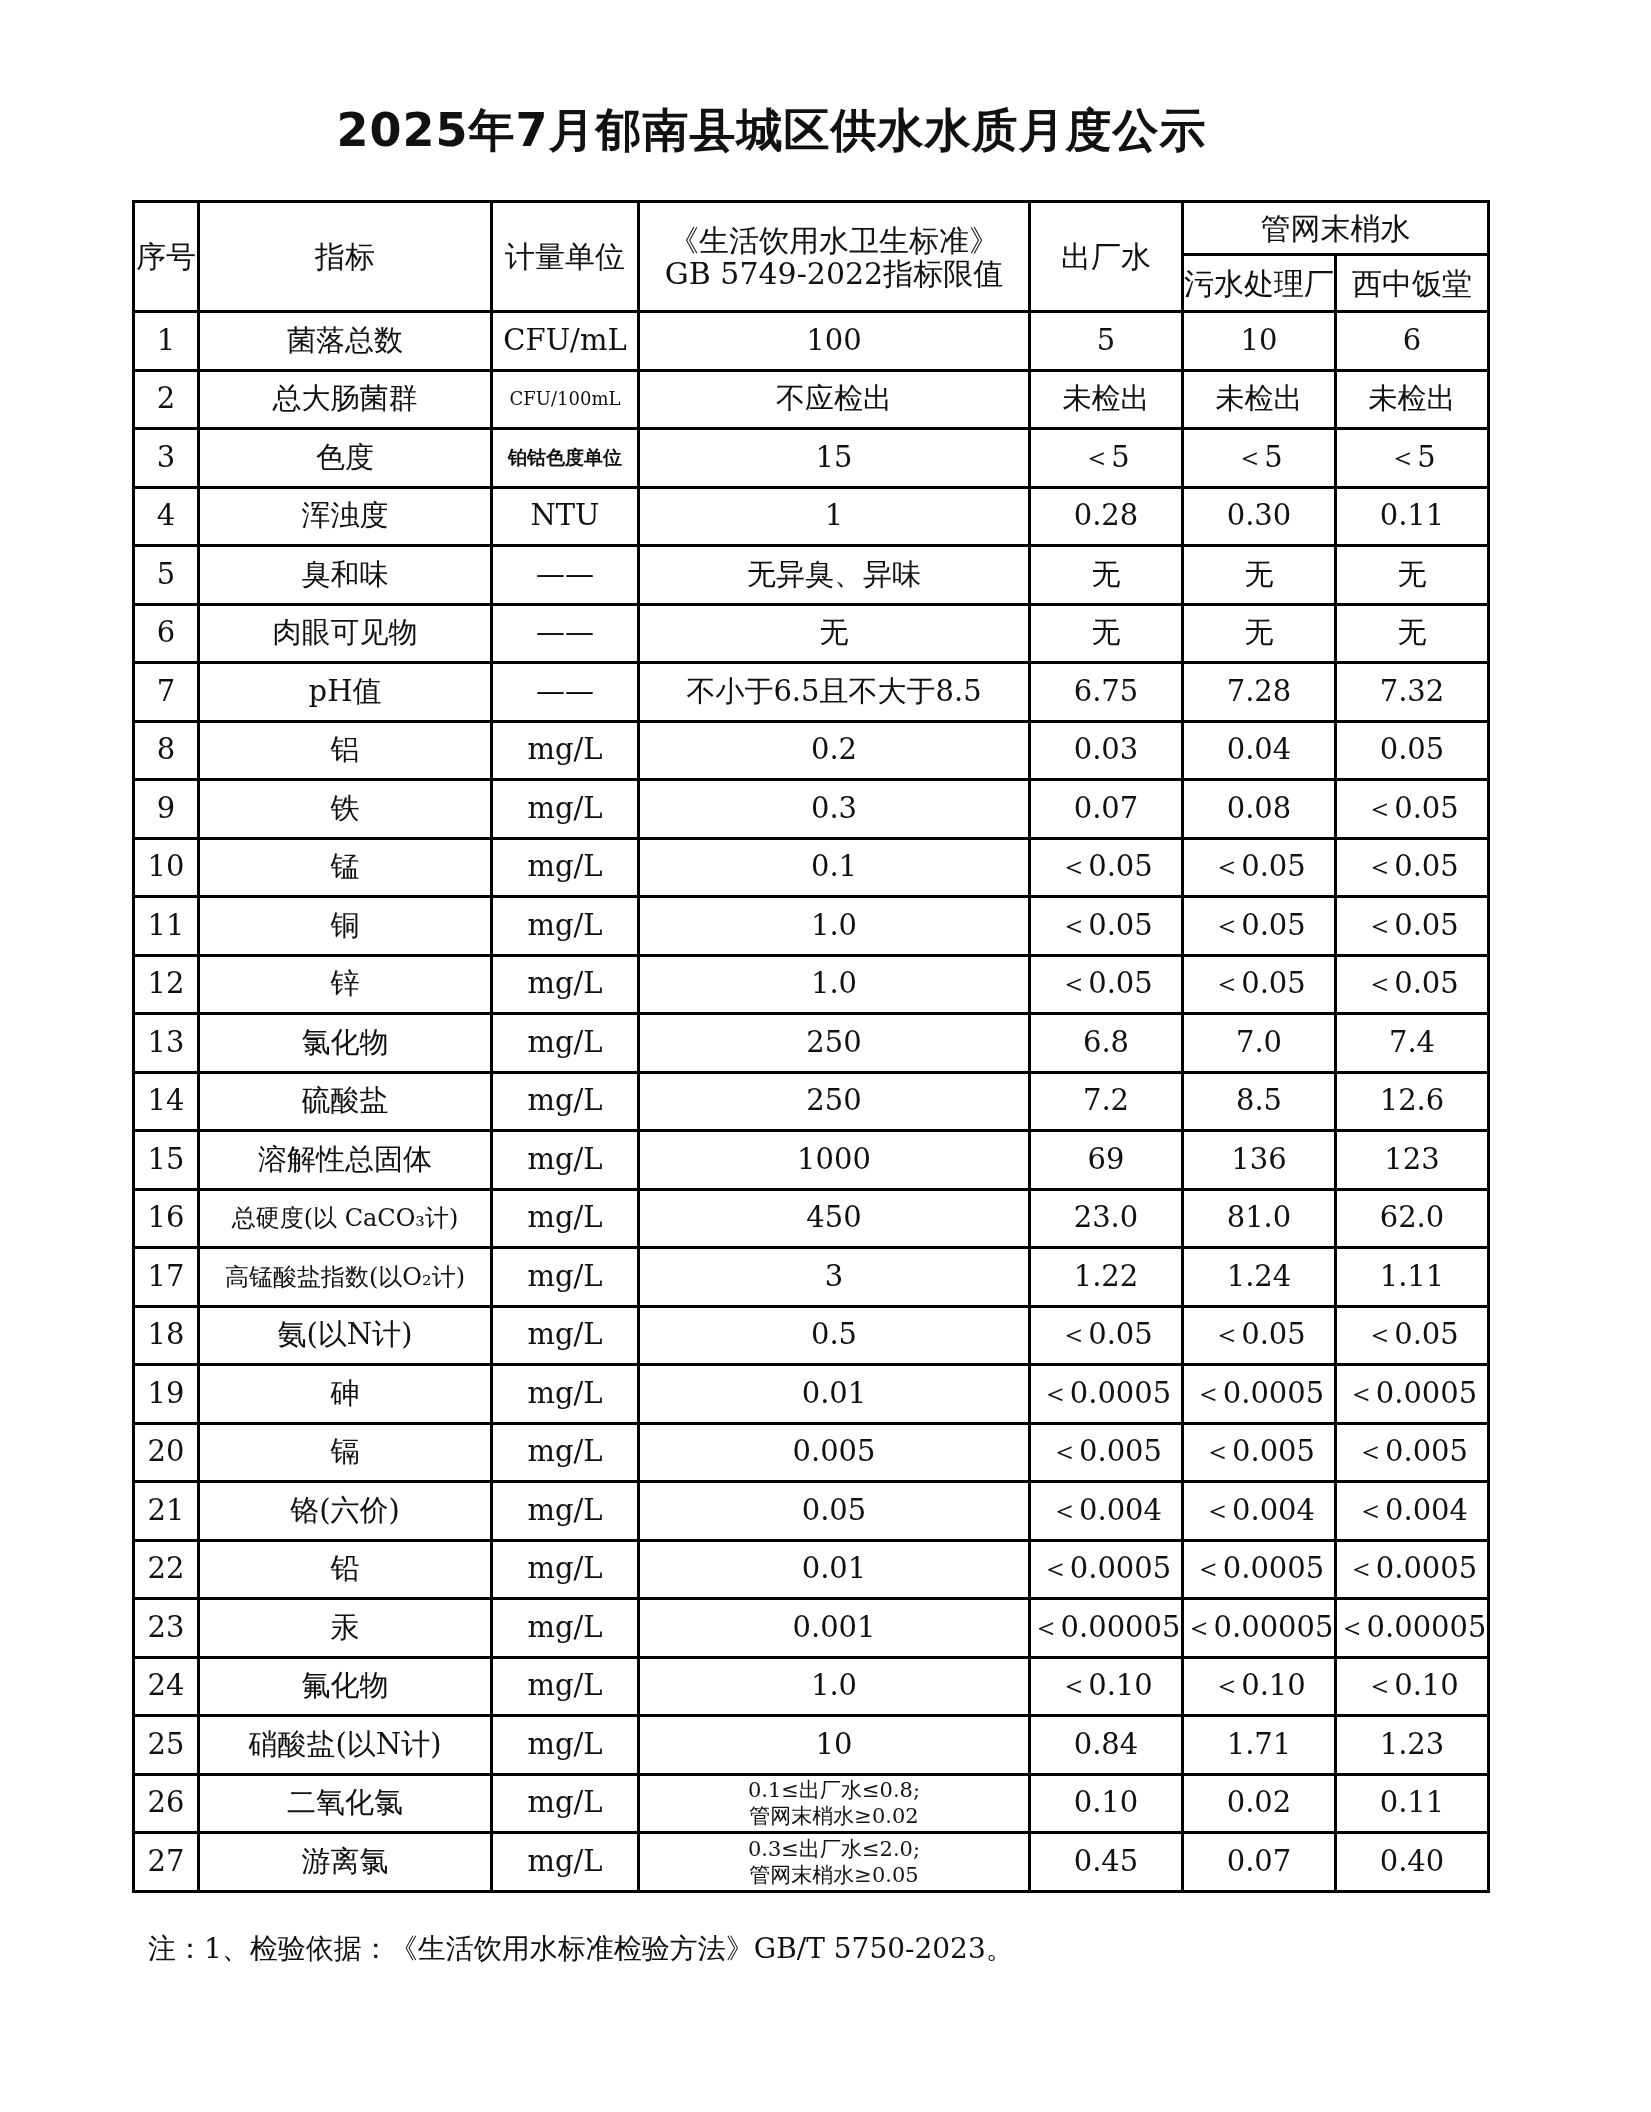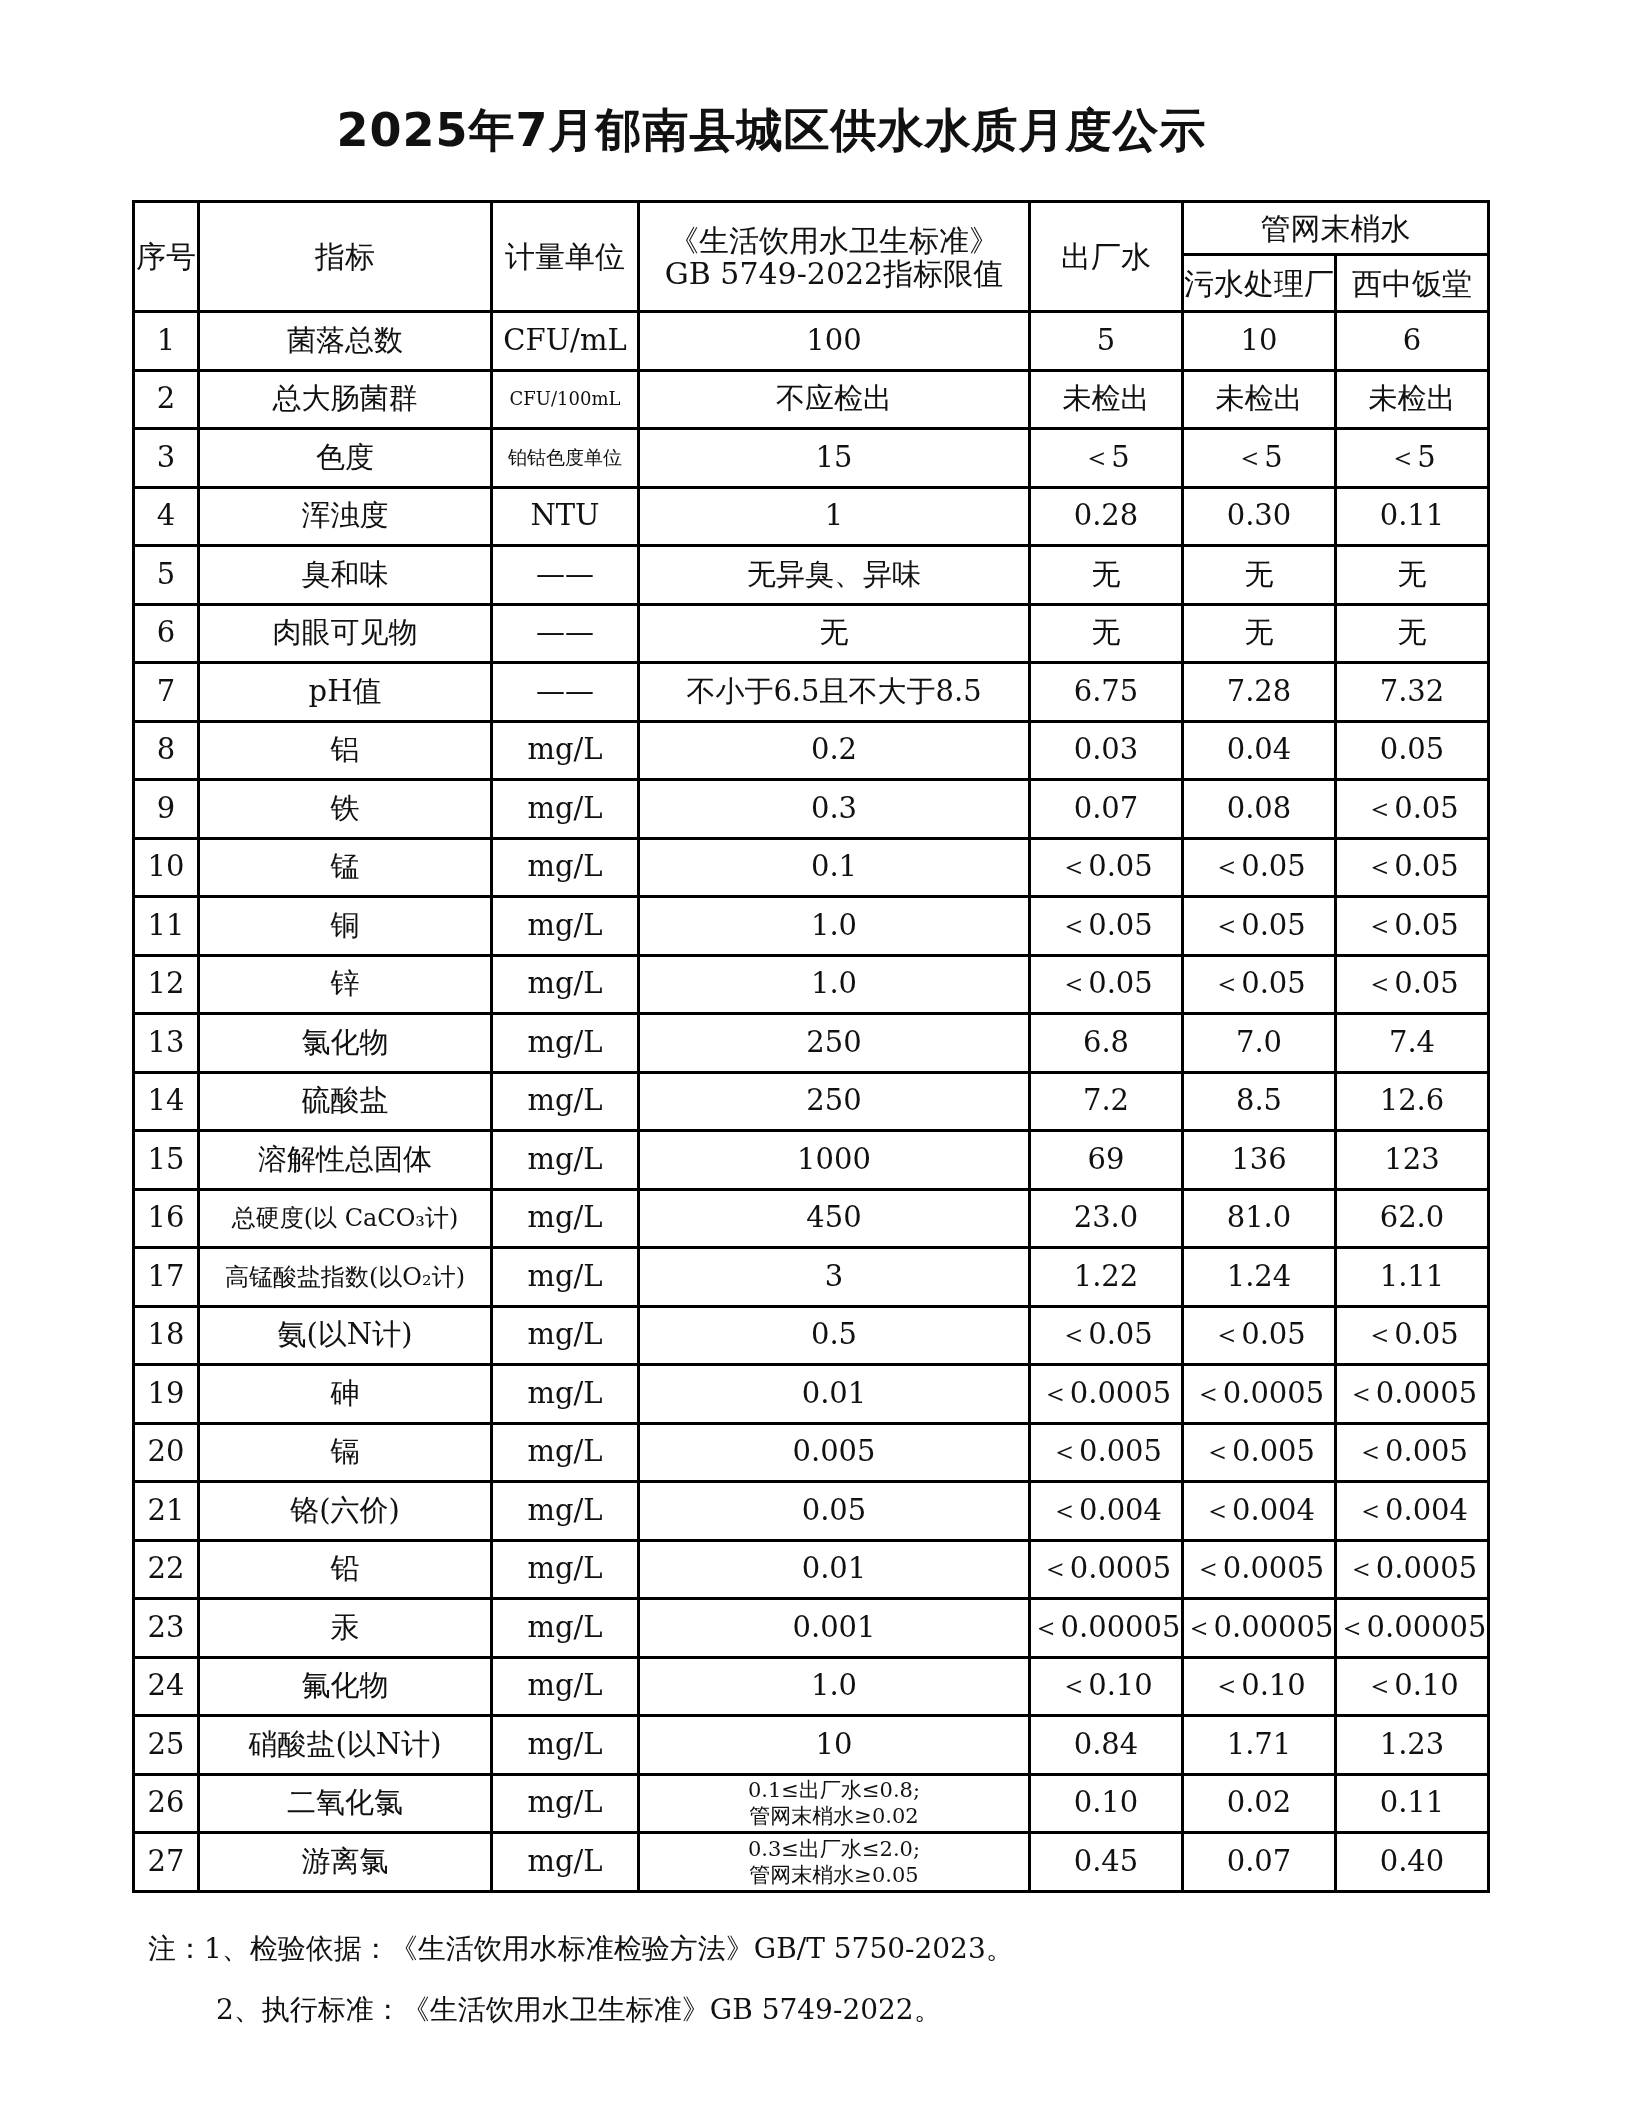--- a/index.html
+++ b/index.html
@@ -9,21 +9,21 @@
            font-family:"DejaVu Sans","Liberation Sans",sans-serif; font-weight:bold;
            font-size:46px; letter-spacing:1px; }
   table.wq { position:absolute; left:132px; top:200px; border-collapse:collapse; table-layout:fixed; }
   table.wq td, table.wq th { border:3px solid #000; padding:0; text-align:center; vertical-align:middle;
            font-weight:normal; font-size:29px; line-height:1.1; overflow:hidden; white-space:nowrap; }
   table.wq th { font-size:30px; }
   .h-top { height:53px; } .h-bot { height:57px; }
   tr.r td { height:55.5px; }
   td.ind { text-align:left; padding-left:4px; }
   td.ind.small { font-size:24px;margin-top:20px; }
-  td.unit.small { font-size:19px; }
+  td.unit.small { font-size:19px;font-weight:bold; }
   td.unit.small2 { font-size:18px; }
   td.std.two { font-size:21px; line-height:1.25; white-space:normal; }
   th.h-std { font-size:29px; line-height:1.3; }
   th.h-sub1 { font-size:25px; }
   .notes { position:absolute; left:148px; top:1930px; font-size:28px; }
   .notes div { height:61px; }
   .notes .n2 { padding-left:68px; }
 </style>
 </head>
 <body>
@@ -305,14 +305,13 @@
         </td>
         <td>0.45</td>
         <td>0.07</td>
         <td>0.40</td>
       </tr>
     </tbody>
 </table>
 
 <div class="notes">
   <div class="n1">注：1、检验依据：《生活饮用水标准检验方法》GB/T 5750-2023。</div>
-  <div class="n2">2、执行标准：《生活饮用水卫生标准》GB 5749-2022。</div>
 </div>
 
 </body></html>

